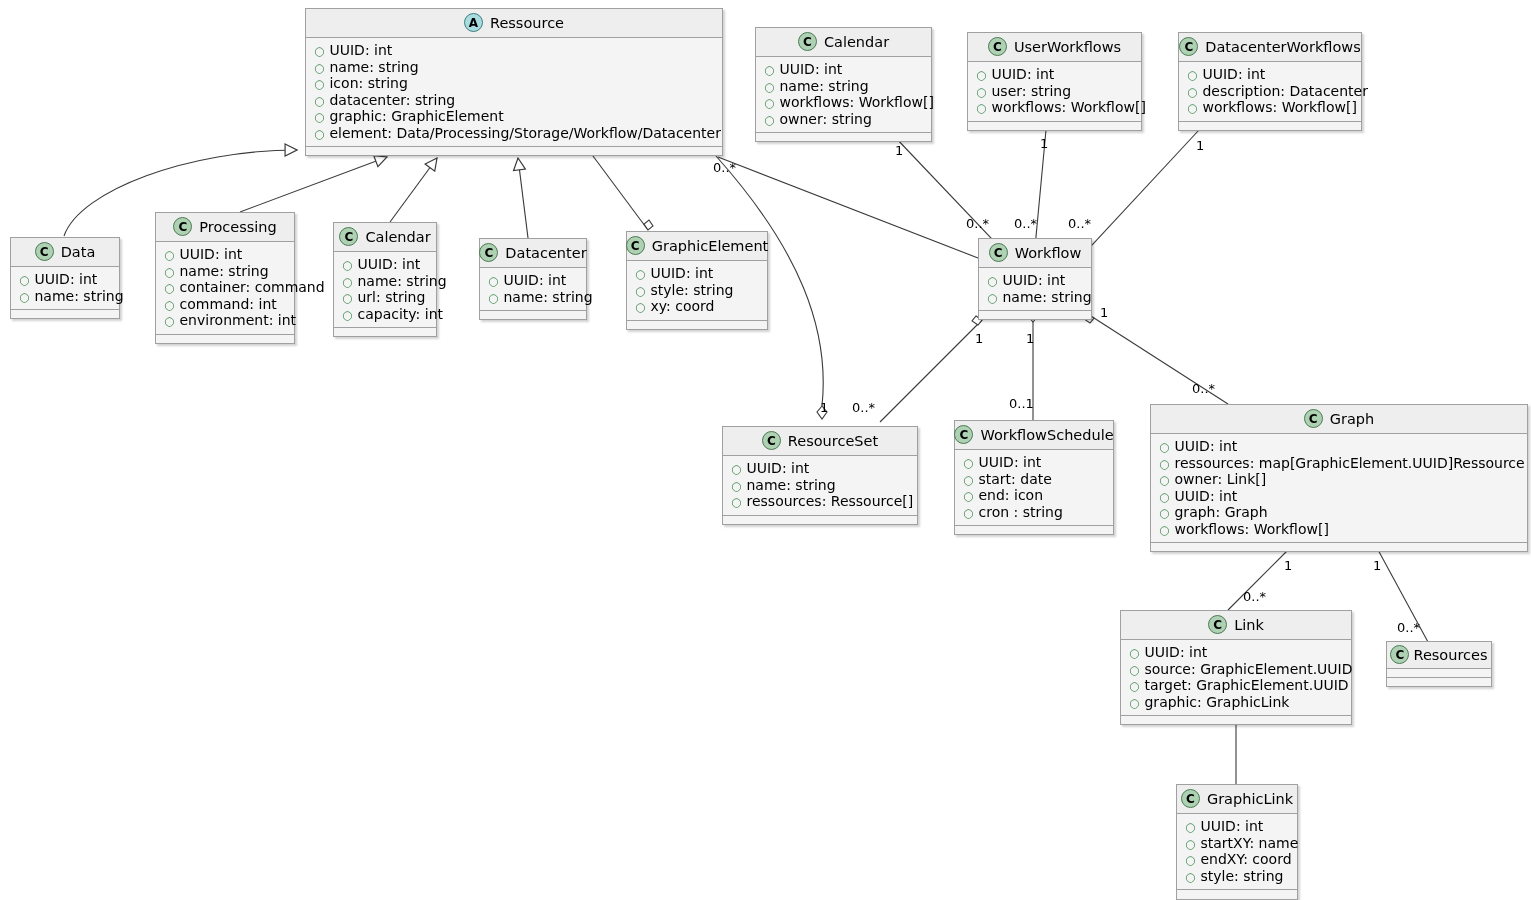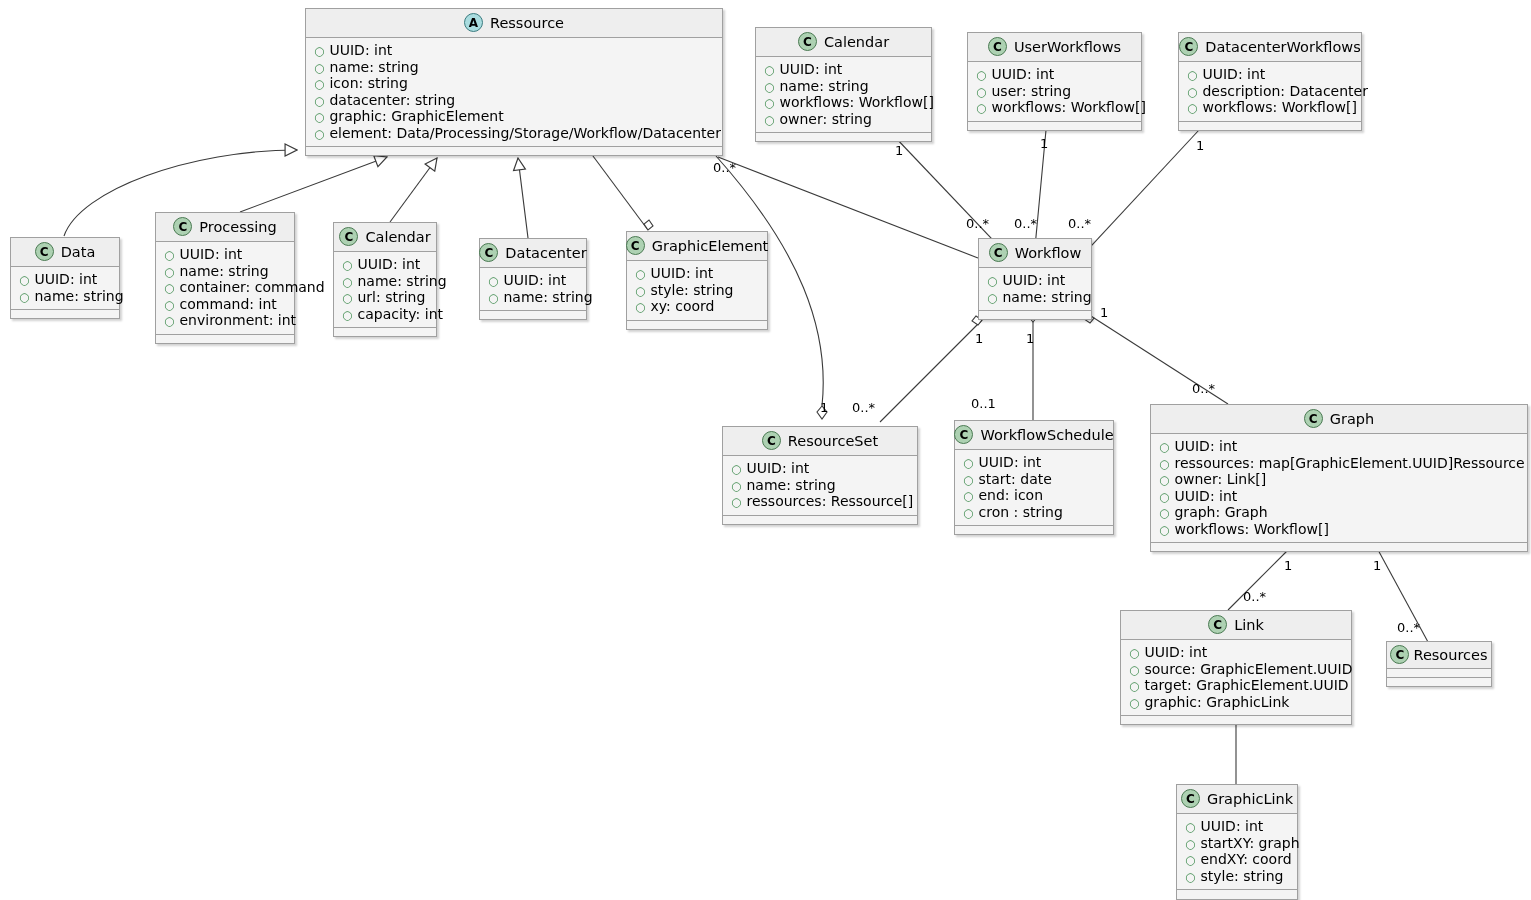--- a/index.html
+++ b/index.html
@@ -443,21 +443,21 @@
       <span class="cicon c">C</span>
       <span class="cname">GraphicLink</span>
     </div>
     <div class="attrs">
       <div class="attr">
           <span class="vis">○</span>
           <span>UUID: int</span>
         </div>
       <div class="attr">
           <span class="vis">○</span>
-          <span>startXY: graph</span>
+          <span>startXY: name</span>
         </div>
       <div class="attr">
           <span class="vis">○</span>
           <span>endXY: coord</span>
         </div>
       <div class="attr">
           <span class="vis">○</span>
           <span>style: string</span>
         </div>
     </div>
@@ -469,21 +469,21 @@
       <div class="mult" style="left: 820px; top: 400px;">1</div>
       <div class="mult" style="left: 852px; top: 400px;">0..*</div>
       <div class="mult" style="left: 895px; top: 143px;">1</div>
       <div class="mult" style="left: 966px; top: 216px;">0..*</div>
       <div class="mult" style="left: 1040px; top: 136px;">1</div>
       <div class="mult" style="left: 1014px; top: 216px;">0..*</div>
       <div class="mult" style="left: 1196px; top: 138px;">1</div>
       <div class="mult" style="left: 1068px; top: 216px;">0..*</div>
       <div class="mult" style="left: 975px; top: 331px;">1</div>
       <div class="mult" style="left: 1026px; top: 331px;">1</div>
-      <div class="mult" style="left: 971px; top: 396px;">0..1</div>
+      <div class="mult" style="left: 1009px; top: 396px;">0..1</div>
       <div class="mult" style="left: 1100px; top: 305px;">1</div>
       <div class="mult" style="left: 1192px; top: 381px;">0..*</div>
       <div class="mult" style="left: 1284px; top: 558px;">1</div>
       <div class="mult" style="left: 1243px; top: 589px;">0..*</div>
       <div class="mult" style="left: 1373px; top: 558px;">1</div>
       <div class="mult" style="left: 1397px; top: 620px;">0..*</div>
     </div>
 
 </div>
 

